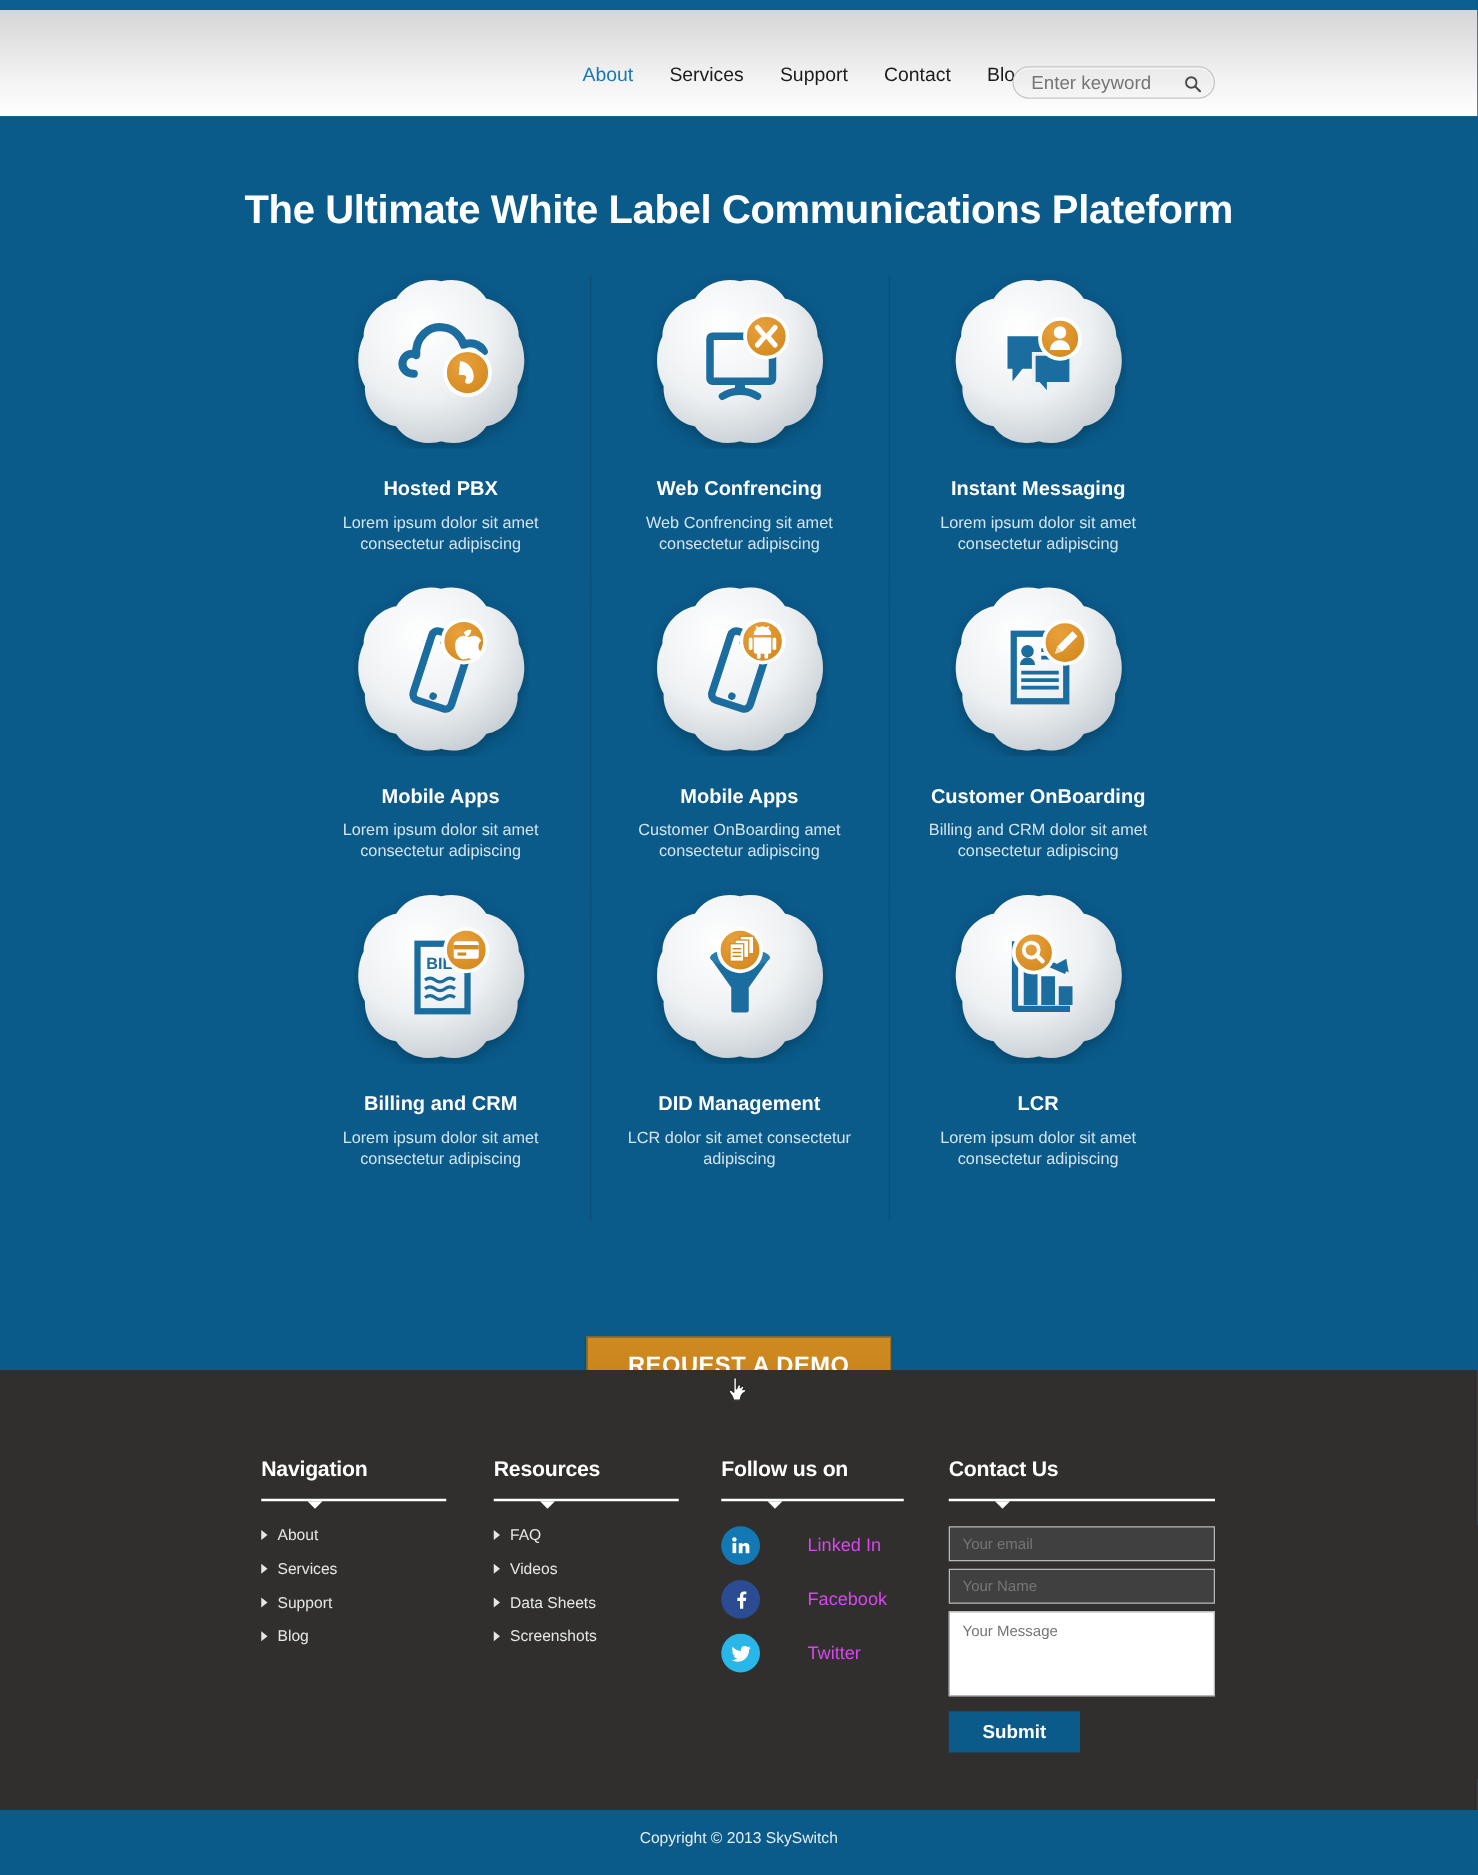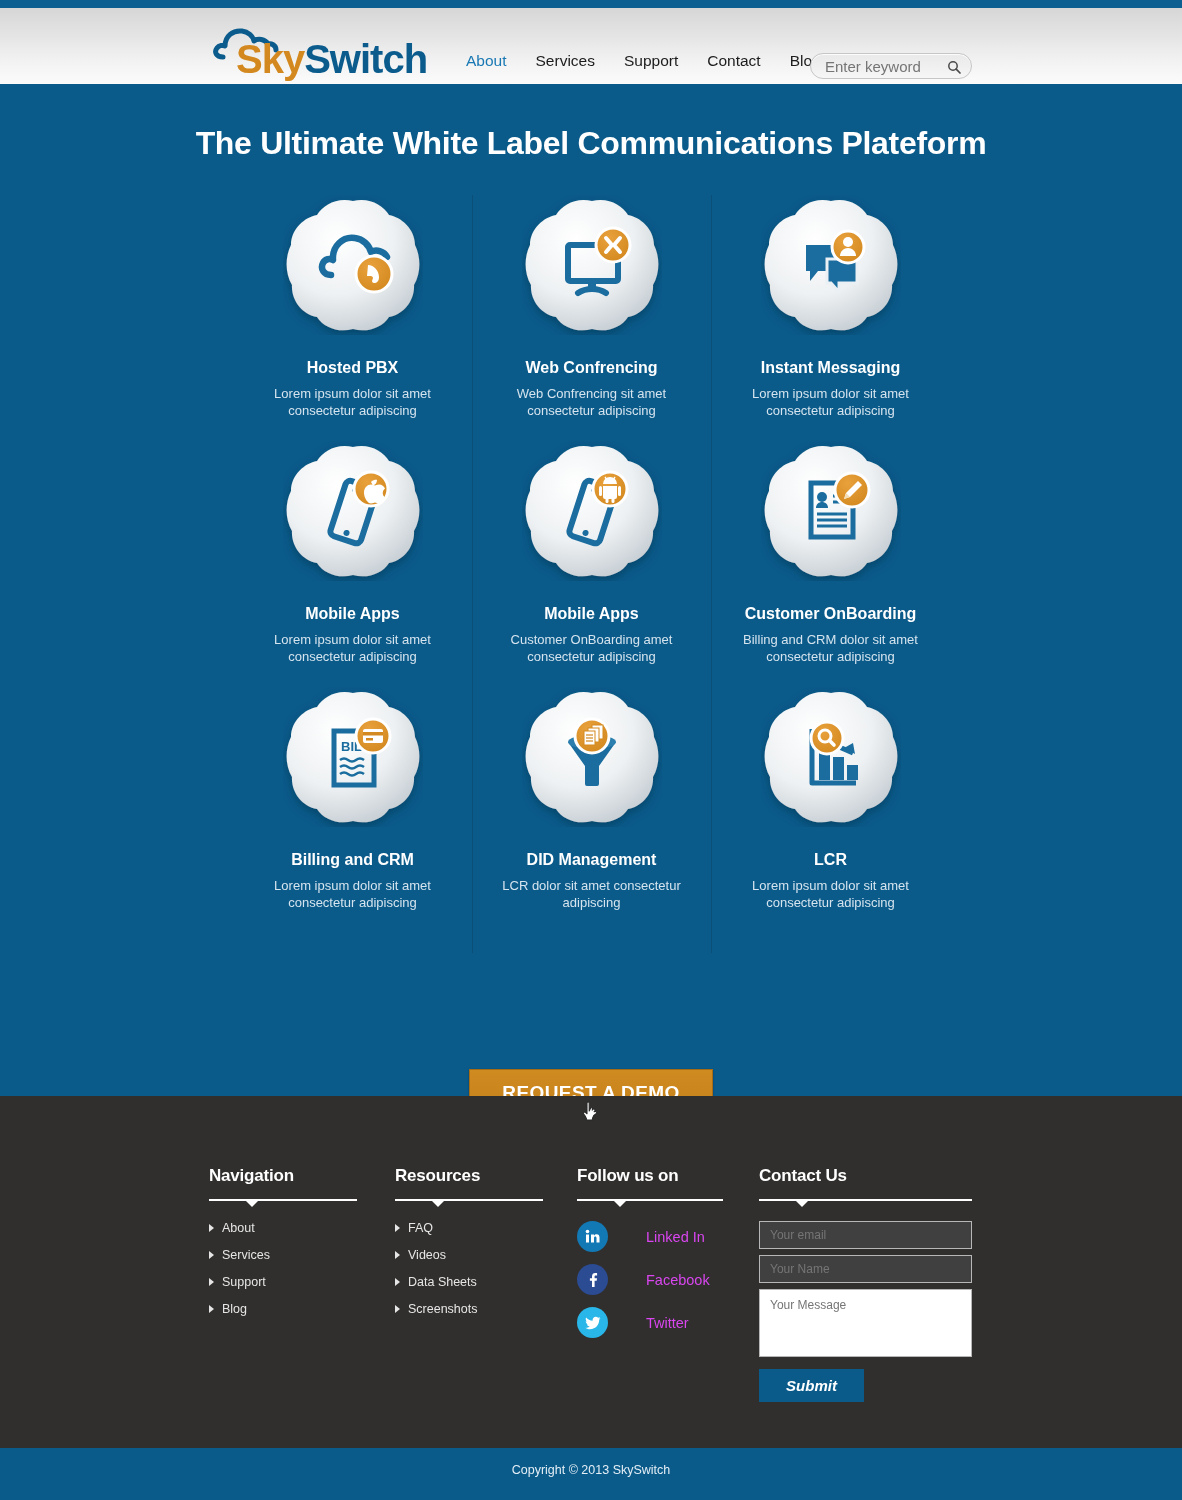--- a/index.html
+++ b/index.html
@@ -66,21 +66,21 @@
   .search-input {
     border: none; background: transparent; outline: none;
     font-size: 15px; color: #8b8b8b; padding-left: 14px;
     font-family: "Liberation Sans", sans-serif;
     width: 124px;
   }
   .search-icon { position: absolute; right: 10px; top: 6px; }
 
   
   .hero {
-    position: absolute; top: 84px; left: 0; width: 1182px; height: 997px;
+    position: absolute; top: 108px; left: 0; width: 1182px; height: 997px;
     background: #0a5a8a;
   }
   .hero-title {
     position: absolute; top: 41px; left: 0; width: 1182px;
     text-align: center;
     font-size: 32px; font-weight: bold; color: #ffffff;
     letter-spacing: -0.3px;
   }
 
   
@@ -207,49 +207,40 @@
     border: 1px solid #b7b7b7; background: #fff;
     font-size: 12px; color: #8d8d8d; padding: 8px 10px;
     margin-bottom: 12px; outline: none; resize: none;
     font-family: "Liberation Sans", sans-serif;
   }
   .submit-btn {
     width: 105px; height: 33px;
     background: #0a5a8a; border: none; color: #fff;
     font-size: 15px; font-weight: bold; cursor: pointer;
     font-family: "Liberation Sans", sans-serif;
-    font-style: italic;
   }
 
   
   .copyright {
     position: absolute; top: 1448px; left: 0; width: 1182px; height: 44px;
     background: #0a5a8a;
     display: flex; align-items: center; justify-content: center;
     font-size: 12.5px; color: #e4eef5;
   }
 </style>
 </head>
 <body>
 
 <div class="page">
 
   <div class="topbar"></div>
   <div class="topbar-notch"></div>
 
   <div class="header">
 
-    <a class="logo" href="#">
-      <span class="logo-cloud">
-        <svg width="76" height="34" viewBox="0 0 76 34">
-          <path d="M10 31 C3 31 1 26 4 22 C6 19 10 19 12 20 C12 10 20 4 29 5 C35 5.6 40 10 41 15 C45 12 52 13 55 18 C58 17 63 19 63 24" fill="none" stroke="#0b5c8d" stroke-width="5" stroke-linecap="round" stroke-linejoin="round"></path>
-        </svg>
-      </span>
-      <span class="logo-text"><span class="logo-sky">Sky</span><span class="logo-switch">Switch</span></span>
-    </a>
 
     <nav class="nav">
       <a href="#" class="active">About</a>
       <a href="#">Services</a>
       <a href="#">Support</a>
       <a href="#">Contact</a>
       <a href="#">Blog</a>
     </nav>
 
     <div class="search-box">

